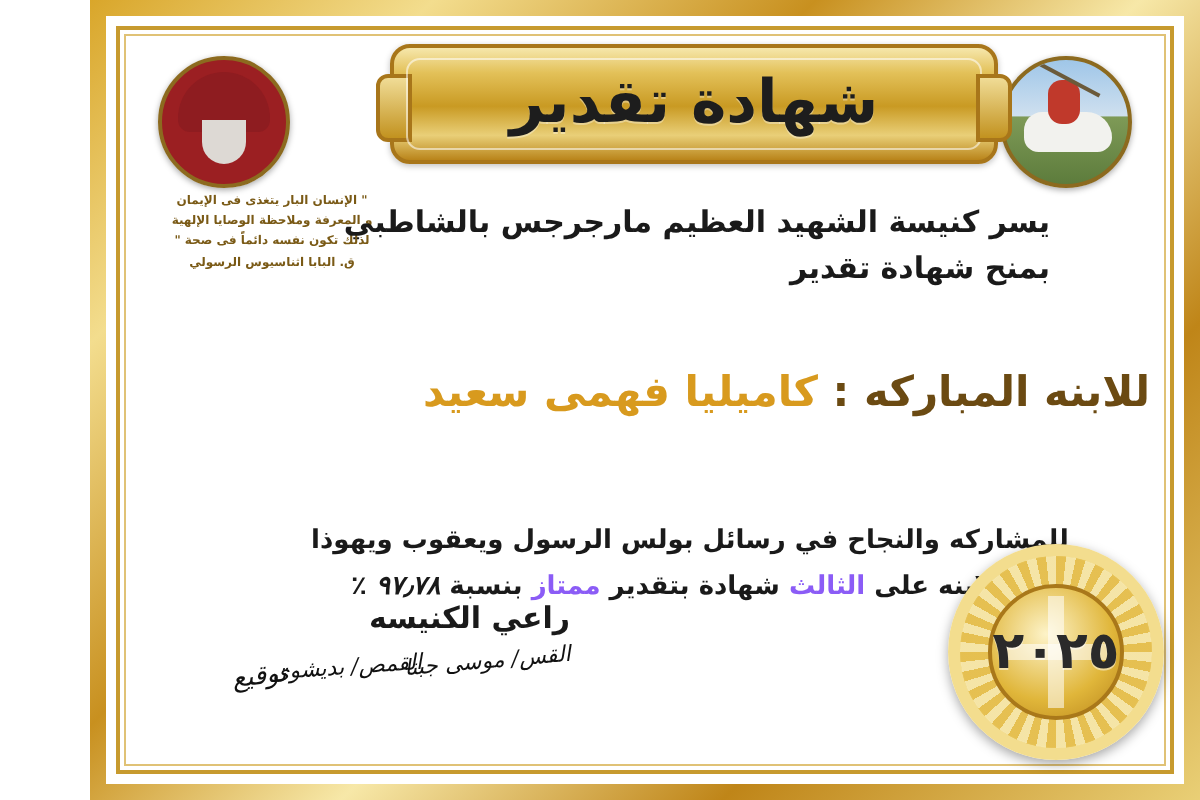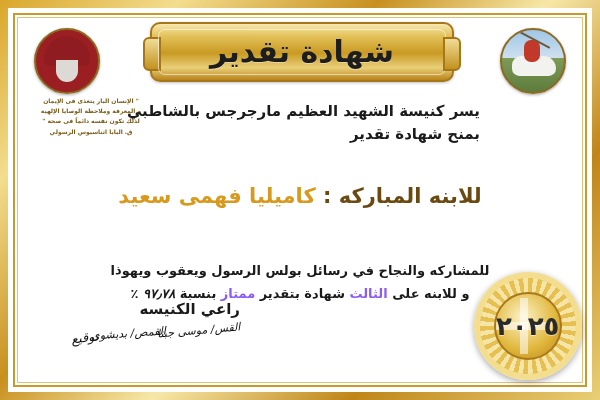--- a/index.html
+++ b/index.html
@@ -3,21 +3,21 @@
 <meta charset="utf-8">
 <title>شهادة تقدير</title>
 <style>
   html,body{margin:0;padding:0;}
   body{
     width:600px;height:400px;overflow:hidden;
     font-family:"DejaVu Sans","Liberation Sans",sans-serif;
     background:#ffffff;
   }
   #cert{
-    position:relative;width:600px;height:400px;overflow:hidden;
+    position:relative;width:555px;height:400px;overflow:hidden;
     background:#ffffff;
   }
 
   
   .frame-outer{
     position:absolute;inset:0;
     background:linear-gradient(135deg,#d9a62a 0%,#f3dd8e 18%,#c8901f 38%,#f7e8a8 55%,#bf8518 75%,#e9cf76 100%);
   }
   .frame-mid{
     position:absolute;left:8px;top:8px;right:8px;bottom:8px;
@@ -142,21 +142,21 @@
 
   
   .body-text{
     position:absolute;left:120px;top:100px;width:360px;
     text-align:right;direction:rtl;color:#1a1a1a;
     font-size:15px;line-height:1.55;font-weight:bold;
   }
 
   .name-line{
     position:absolute;left:70px;top:184px;width:460px;
-    text-align:center;direction:rtl;
+    text-align:right;direction:rtl;
     font-size:21px;font-weight:bold;line-height:1.2;
   }
   .name-label{color:#6b4a12;}
   .name-value{color:#d89a1e;}
 
   .achieve{
     position:absolute;left:60px;top:228px;width:480px;
     text-align:center;direction:rtl;color:#1a1a1a;
     font-size:13px;line-height:1.75;font-weight:bold;margin-top:32px;
   }
@@ -191,21 +191,21 @@
   }
   .medal-rays{
     position:absolute;inset:6px;border-radius:50%;
     background:repeating-conic-gradient(#e7c255 0 6deg,#f8ebb4 6deg 12deg);
     opacity:.9;
   }
   .medal-core{
     position:absolute;inset:20px;border-radius:50%;
     background:radial-gradient(circle at 42% 36%,#fdf3c8,#e0b63a 60%,#b9851b);
     border:2px solid #a9781a;
-    display:flex;align-items:center;justify-content:flex-end;
+    display:flex;align-items:center;justify-content:center;
   }
   .medal-cross{
     position:absolute;width:56px;height:56px;
   }
   .medal-cross:before,.medal-cross:after{
     content:"";position:absolute;background:rgba(255,255,255,.55);
   }
   .medal-cross:before{left:24px;top:0;width:8px;height:56px;}
   .medal-cross:after{left:0;top:24px;width:56px;height:8px;}
   .medal-year{

